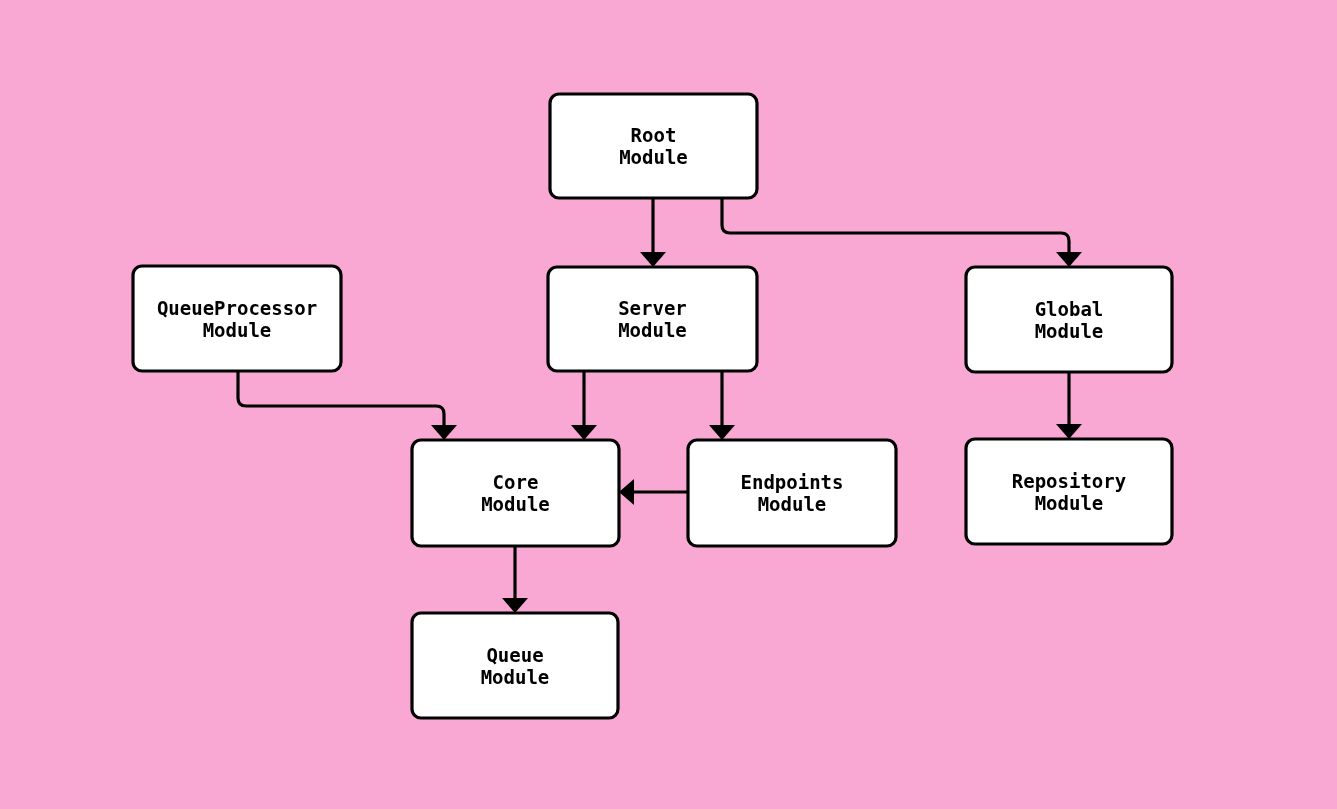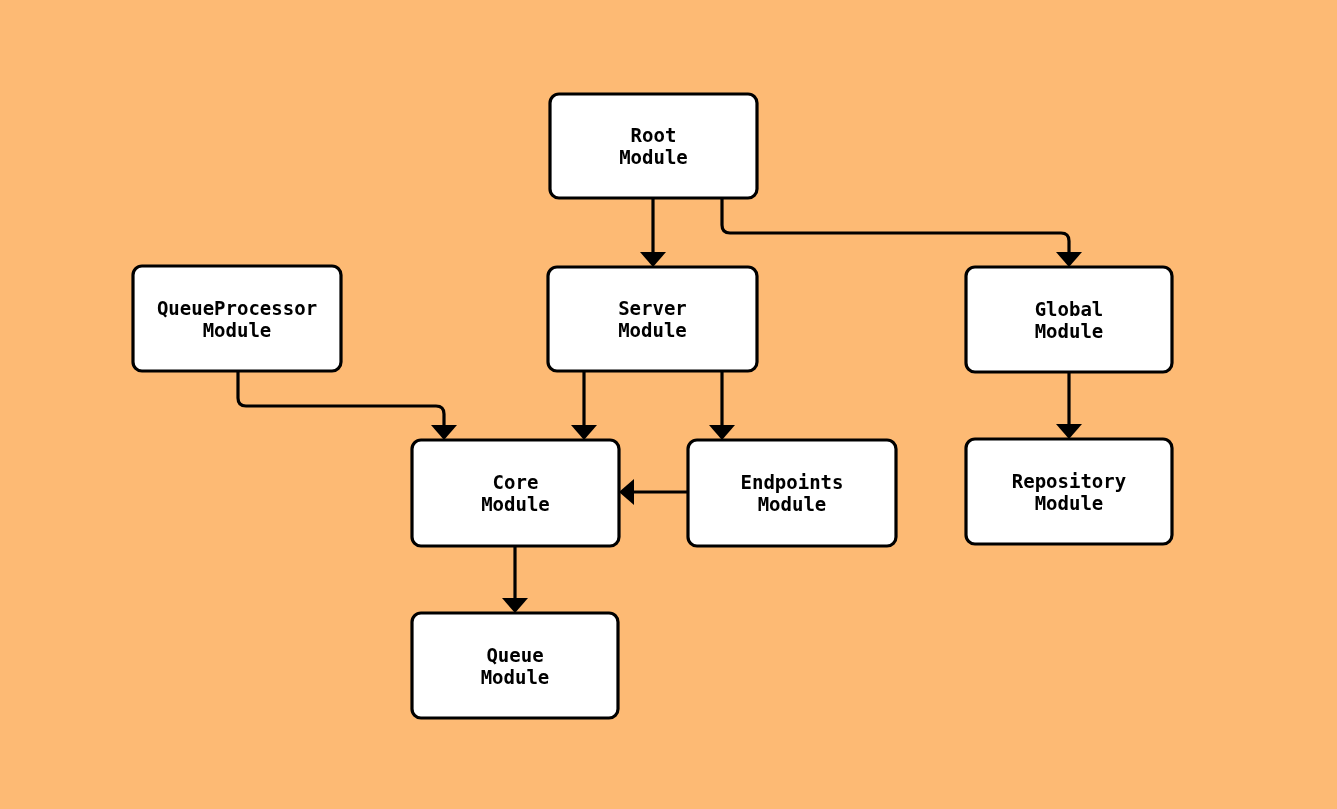--- a/index.html
+++ b/index.html
@@ -4,21 +4,21 @@
 <style>
   html, body {
     margin: 0;
     padding: 0;
     background: #ffffff;
   }
   .stage {
     position: relative;
     width: 1337px;
     height: 809px;
-    background: #fdba74;
+    background: #f9a8d4;
     overflow: hidden;
   }
   svg text {
     font-family: "DejaVu Sans Mono", "Liberation Mono", monospace;
     font-weight: bold;
   }
 </style>
 </head>
 <body>
 

